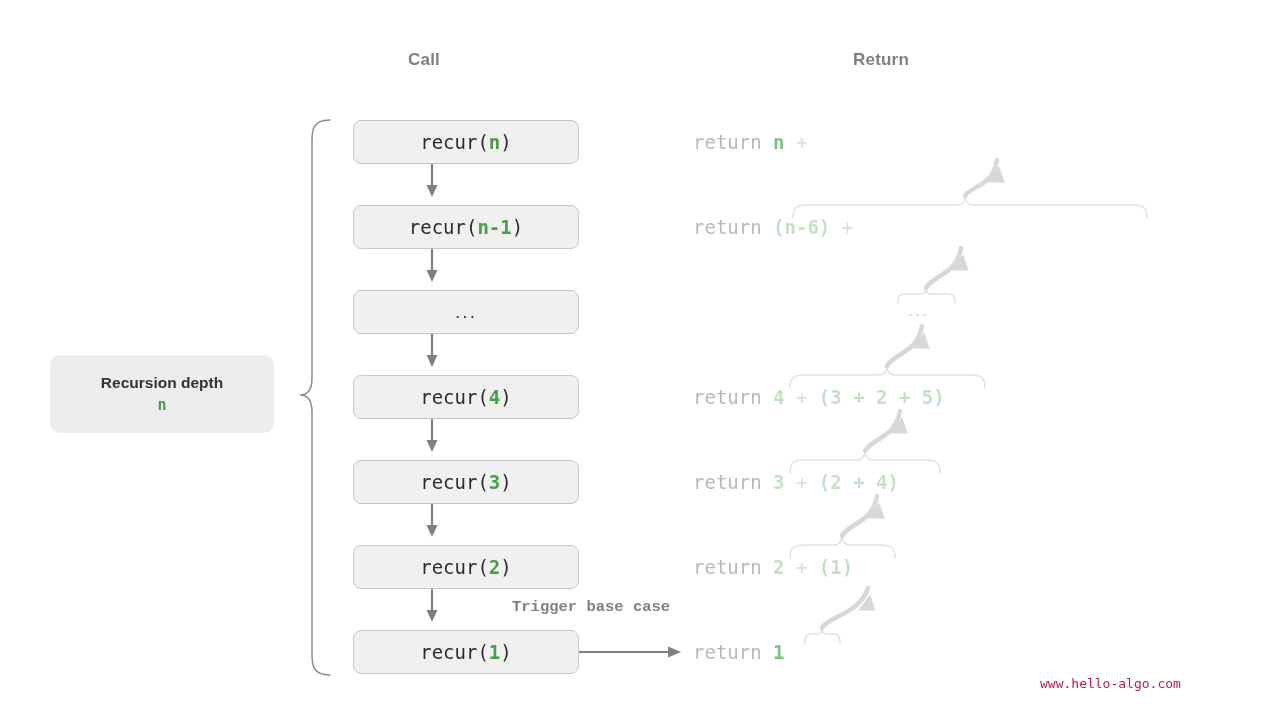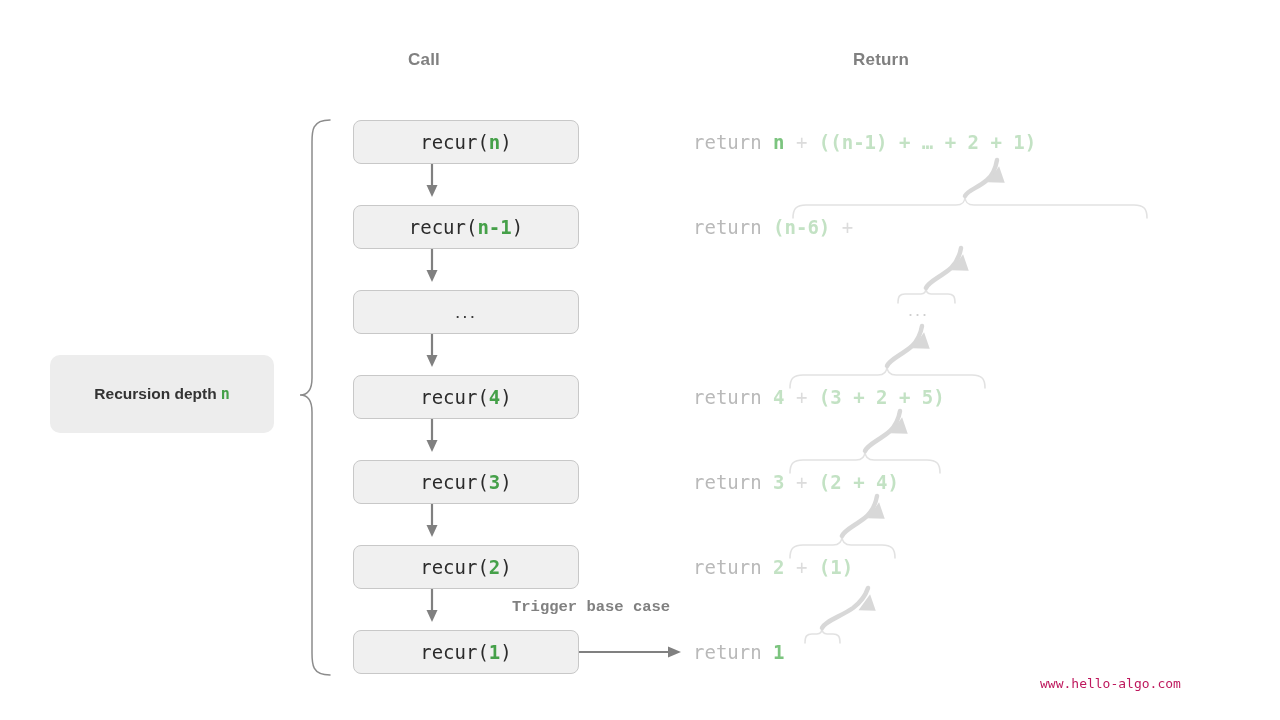--- a/index.html
+++ b/index.html
@@ -48,21 +48,21 @@
   .call-box.ellipsis{font-family:"Liberation Sans",sans-serif;font-size:19px;color:#3a3a3a;letter-spacing:2px;}
 
   
   #depth-pill{
     position:absolute;
     left:50px;top:355px;
     width:224px;height:78px;
     background:#ededed;
     border-radius:10px;
     display:flex;
-    flex-direction:row;
+    flex-direction:column;
     align-items:center;
     justify-content:center;
     gap:4px;
   }
   #depth-pill .t1{
     font-family:"Liberation Sans",sans-serif;
     font-weight:bold;font-size:15.5px;color:#333333;
   }
   #depth-pill .t2{
     font-family:"DejaVu Sans Mono", monospace;
@@ -204,21 +204,21 @@
     <span>recur(</span><span class="arg">3</span><span>)</span>
   </div>
   <div class="call-box" style="top:545px">
     <span>recur(</span><span class="arg">2</span><span>)</span>
   </div>
   <div class="call-box" style="top:630px">
     <span>recur(</span><span class="arg">1</span><span>)</span>
   </div>
 
   <div class="ret-row" style="top:127px">
-    <span class="kw">return </span><span class="g-strong">n</span><span class="p-soft"> + </span><span class="g-soft">((n-1) + … + 2 + 1)</span>
+    <span class="kw">return </span><span class="g-strong">n</span><span class="p-soft"> + </span>
   </div>
 
   <div class="ret-row" style="top:212px">
     <span class="kw">return </span><span class="g-soft">(n-6)</span><span class="p-soft"> + </span>
   </div>
 
   <div class="ret-ellipsis" style="left:908px;top:300px">...</div>
 
   <div class="ret-row" style="top:382px">
     <span class="kw">return </span><span class="g-soft">4</span><span class="p-soft"> + </span><span class="g-soft">(3 + 2 + 5)</span>

